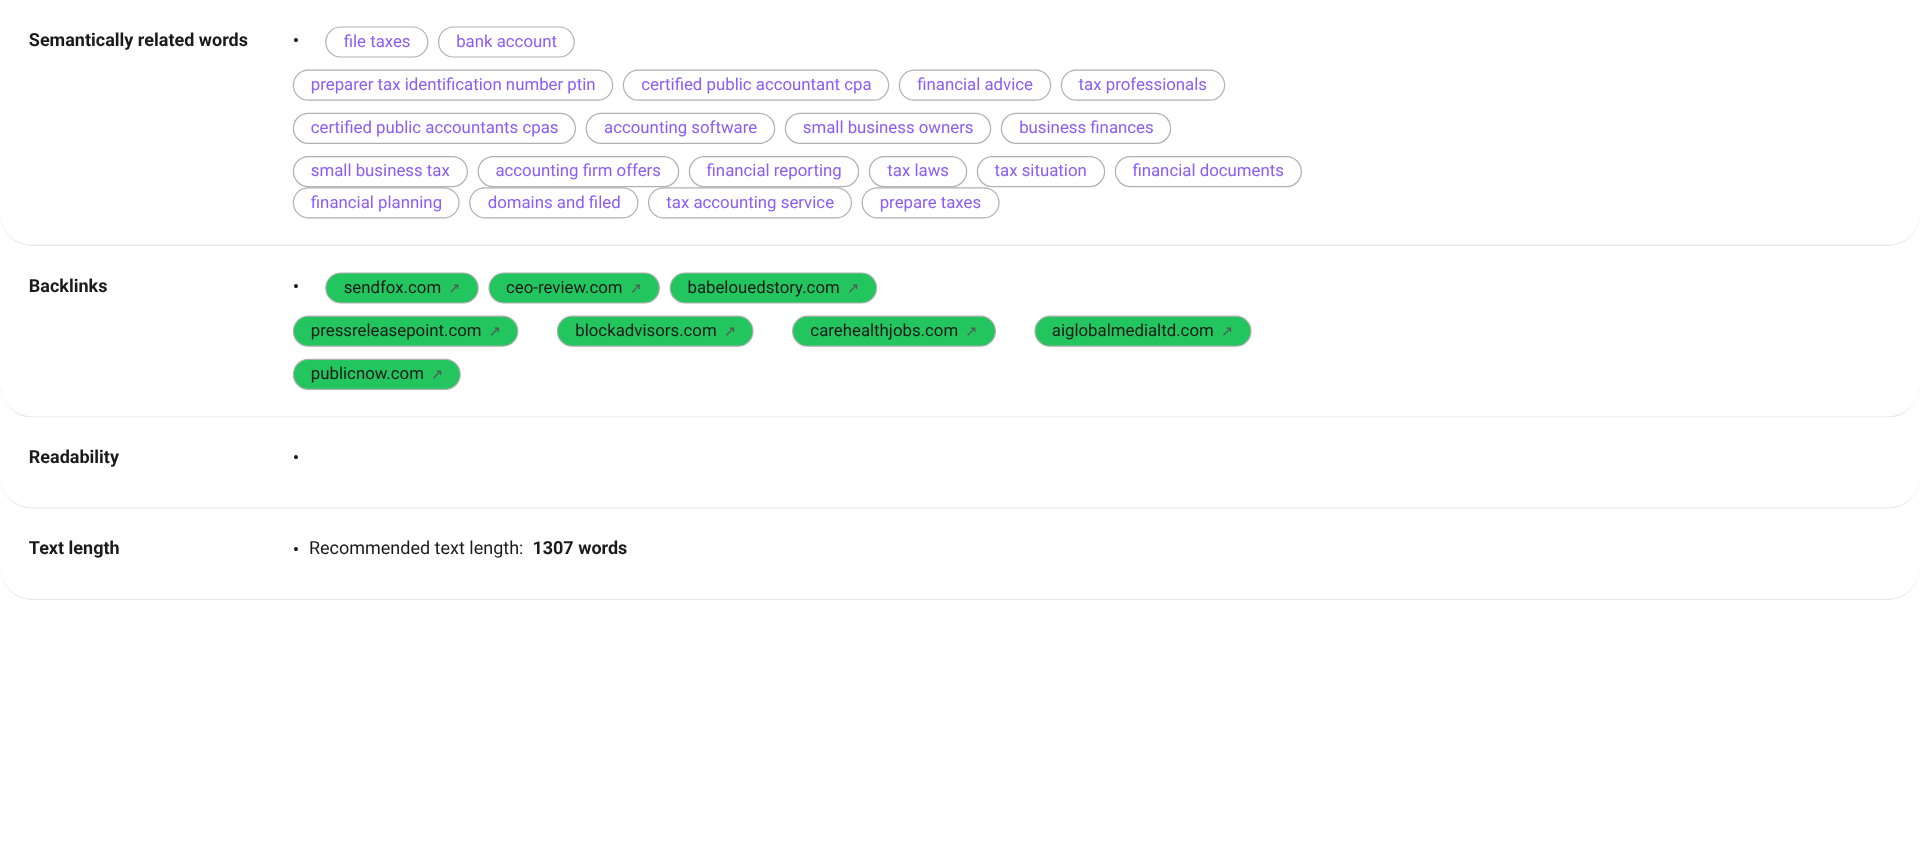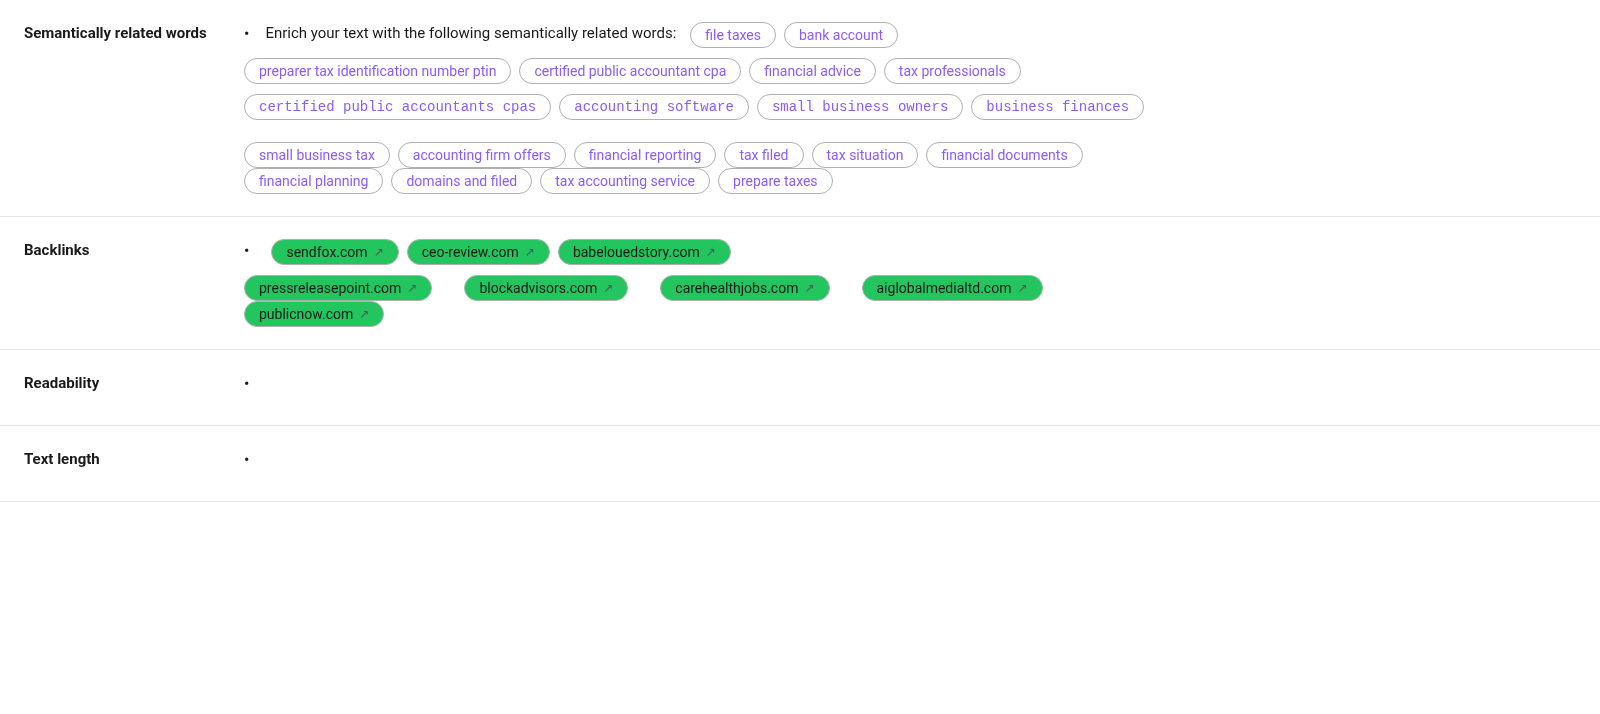--- a/index.html
+++ b/index.html
@@ -20,20 +20,21 @@
     .page-title {
       font-size: 18px;
       font-weight: 700;
       color: #1a1a1a;
     }
     .section {
       display: flex;
       padding: 22px 24px;
       border-bottom: 1px solid #e5e5e5;
       align-items: flex-start;
+      border-radius: 27px;
     }
     .section-label {
       font-weight: 700;
       font-size: 15px;
       min-width: 220px;
       padding-top: 2px;
       color: #1a1a1a;
     }
     .section-content {
       flex: 1;
@@ -116,46 +117,45 @@
 
 <div class="page-container">
 
 
   <div class="section">
     <div class="section-label">Semantically related words</div>
     <div class="section-content">
 
       <div class="first-bullet-row">
         <span class="bullet">•</span>
-        <span class="bullet-text">Enrich your text with the following semantically related words:</span>
         <div class="tags-inline">
           <span class="tag">file taxes</span>
           <span class="tag">bank account</span>
         </div>
       </div>
 
       <div class="tags-wrapper" style="margin-bottom:10px;">
         <span class="tag">preparer tax identification number ptin</span>
         <span class="tag">certified public accountant cpa</span>
         <span class="tag">financial advice</span>
         <span class="tag">tax professionals</span>
       </div>
 
-      <div class="tags-wrapper" style="margin-bottom:22px;font-family:Liberation Mono, monospace;">
+      <div class="tags-wrapper" style="margin-bottom:10px;">
         <span class="tag">certified public accountants cpas</span>
         <span class="tag">accounting software</span>
         <span class="tag">small business owners</span>
         <span class="tag">business finances</span>
       </div>
 
       <div class="tags-wrapper" style="">
         <span class="tag">small business tax</span>
         <span class="tag">accounting firm offers</span>
         <span class="tag">financial reporting</span>
-        <span class="tag">tax filed</span>
+        <span class="tag">tax laws</span>
         <span class="tag">tax situation</span>
         <span class="tag">financial documents</span>
       </div>
 
       <div class="tags-wrapper">
         <span class="tag">financial planning</span>
         <span class="tag">domains and filed</span>
         <span class="tag">tax accounting service</span>
         <span class="tag">prepare taxes</span>
       </div>
@@ -178,21 +178,21 @@
             ceo-review.com
             <span class="ext-icon">↗</span>
           </span>
           <span class="tag-link">
             babelouedstory.com
             <span class="ext-icon">↗</span>
           </span>
         </div>
       </div>
 
-      <div class="tags-wrapper" style="gap:32px;">
+      <div class="tags-wrapper" style="margin-bottom:10px;gap:32px;">
         <span class="tag-link">
           pressreleasepoint.com
           <span class="ext-icon">↗</span>
         </span>
         <span class="tag-link">
           blockadvisors.com
           <span class="ext-icon">↗</span>
         </span>
         <span class="tag-link">
           carehealthjobs.com
@@ -221,17 +221,21 @@
         <span class="bullet">•</span>
       </div>
     </div>
   </div>
 
   <div class="section">
     <div class="section-label">Text length</div>
     <div class="section-content">
       <div class="bullet-row">
         <span class="bullet">•</span>
+        <span class="bullet-text">
+          <span>Recommended text length:</span>
+          &nbsp;<span class="text-length-value">1307 words</span>
+        </span>
       </div>
     </div>
   </div>
 
 </div>
 
 </body></html>

